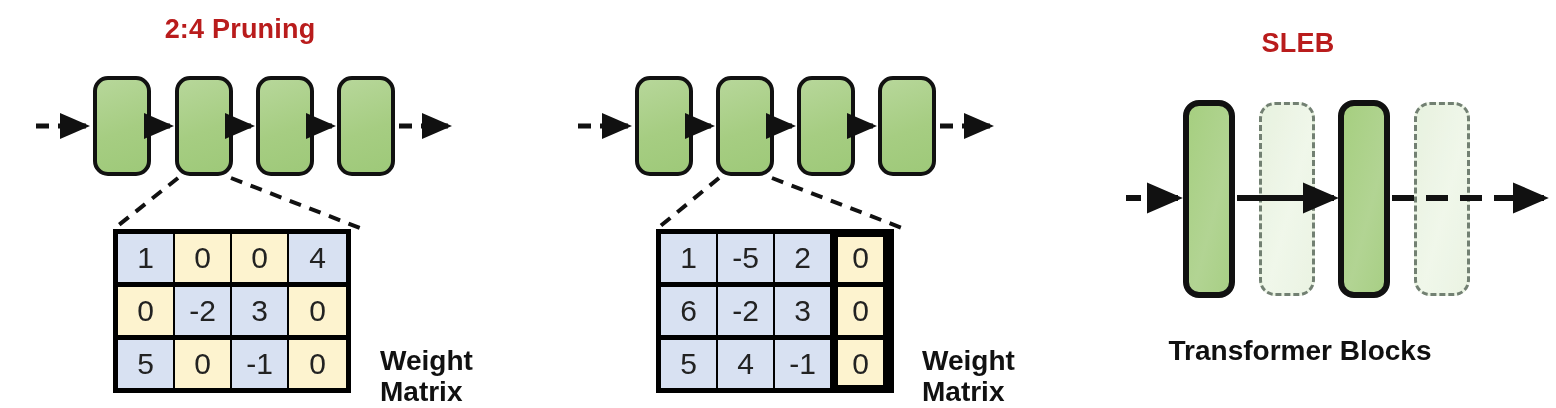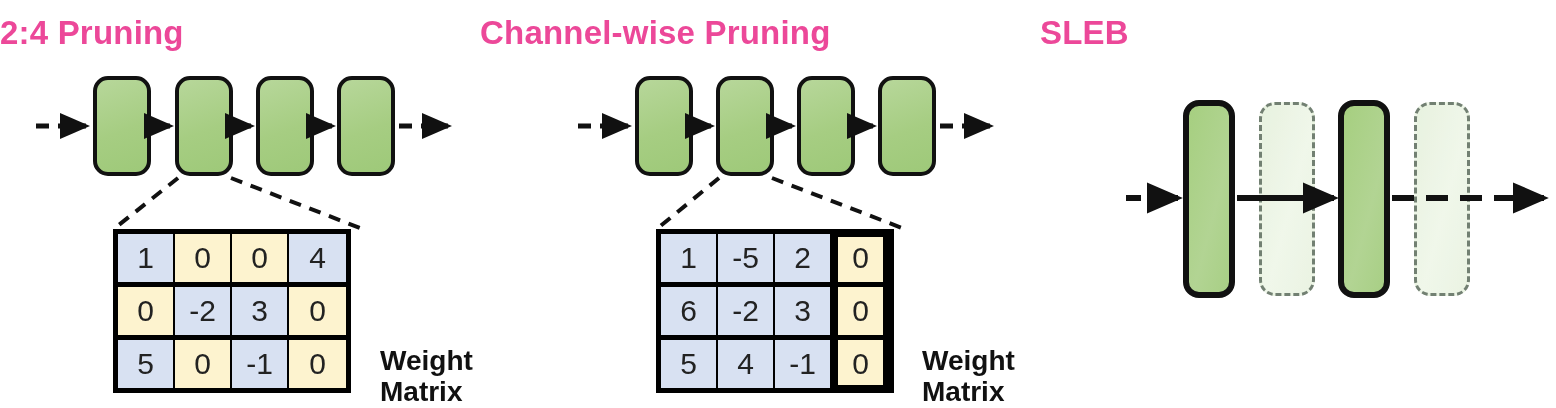--- a/index.html
+++ b/index.html
@@ -2,26 +2,26 @@
 <html><head>
 <meta charset="utf-8">
 <style>
   html,body{margin:0;padding:0;background:#ffffff;}
   body{width:1556px;height:408px;overflow:hidden;
        font-family:"Liberation Sans","DejaVu Sans",sans-serif;}
   .stage{position:relative;width:1556px;height:408px;background:#fff;}
 
   
   .panel-title{
-    position:absolute;font-weight:bold;color:#ec4899;
-    font-size:33px;letter-spacing:.2px;white-space:nowrap;
+    position:absolute;text-align:center;font-weight:bold;color:#b91c1c;
+    font-size:27px;letter-spacing:.2px;white-space:nowrap;
   }
   #title-1{left:0;   top:14px;width:480px;}
   #title-2{left:480px;top:14px;width:560px;}
-  #title-3{left:1040px;top:14px;width:516px;}
+  #title-3{left:1040px;top:28px;width:516px;}
 
   .caption{
     position:absolute;text-align:center;font-weight:bold;color:#111;
     font-size:28px;white-space:nowrap;
   }
 
   
   .svglayer{position:absolute;left:0;top:0;width:1556px;height:408px;
             pointer-events:none;overflow:visible;}
 
@@ -60,21 +60,20 @@
   .cell.colmark{border-left:6px solid #000;border-right:6px solid #000;}
   .mrow:first-child .cell.colmark{box-shadow:inset 0 3px 0 #000;}
   .mrow:last-child  .cell.colmark{box-shadow:inset 0 -3px 0 #000;}
 </style>
 </head>
 <body>
 
 <div class="stage">
 
   <div class="panel-title" id="title-1">2:4 Pruning</div>
-  <div class="panel-title" id="title-2">Channel-wise Pruning</div>
   <div class="panel-title" id="title-3">SLEB</div>
 
   <div class="blk" style="left:93px;top:76px;width:58px;height:100px;"></div>
   <div class="blk" style="left:175px;top:76px;width:58px;height:100px;"></div>
   <div class="blk" style="left:256px;top:76px;width:58px;height:100px;"></div>
   <div class="blk" style="left:337px;top:76px;width:58px;height:100px;"></div>
 
   <svg class="svglayer">
     <defs>
       <marker id="ah" markerWidth="7" markerHeight="7" refX="5.2" refY="3" orient="auto" markerUnits="strokeWidth">
@@ -167,14 +166,15 @@
   <div class="blk ghost" style="left:1259px;top:102px;width:56px;height:194px;"></div>
   <div class="blk tall" style="left:1338px;top:100px;width:52px;height:198px;"></div>
   <div class="blk ghost" style="left:1414px;top:102px;width:56px;height:194px;"></div>
 
   <svg class="svglayer">
     <line x1="1126" y1="198" x2="1178" y2="198" stroke="#111" stroke-width="6" stroke-dasharray="15,10" marker-end="url(#ah)"></line>
     <line x1="1237" y1="198" x2="1334" y2="198" stroke="#111" stroke-width="6" marker-end="url(#ah)"></line>
     <line x1="1392" y1="198" x2="1544" y2="198" stroke="#111" stroke-width="6" stroke-dasharray="22,12" marker-end="url(#ah)"></line>
   </svg>
 
+  <div class="caption" style="left:1130px;top:335px;width:340px;">Transformer Blocks</div>
 
 </div>
 
 </body></html>

